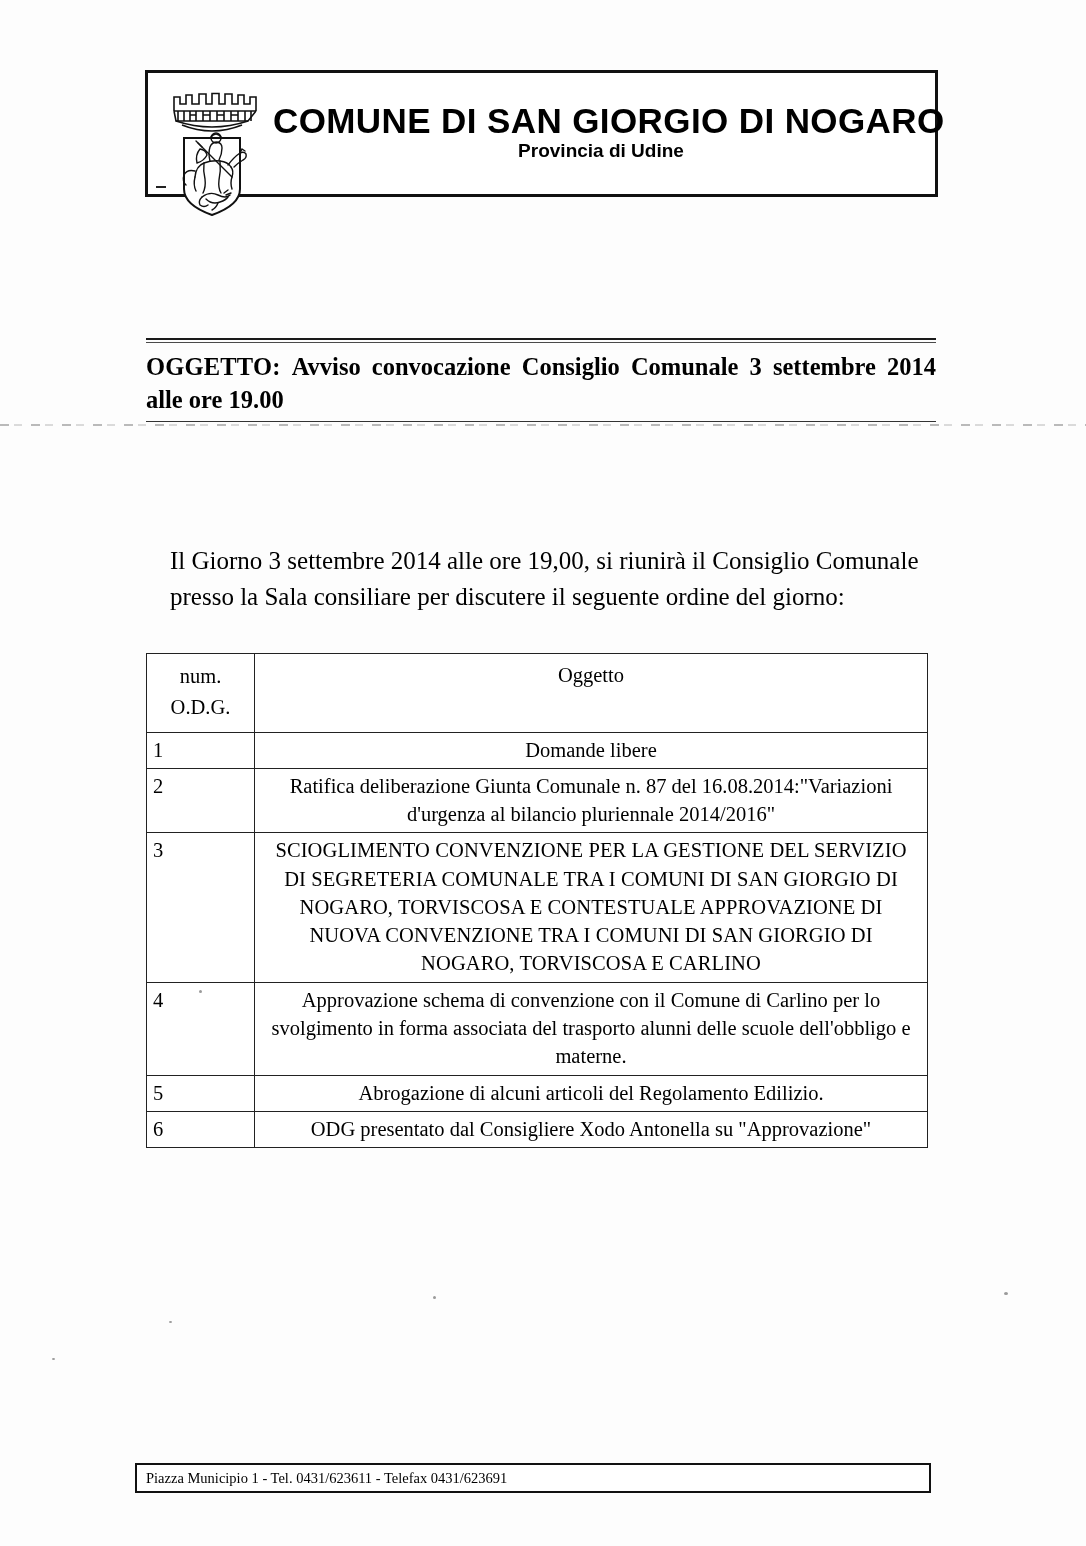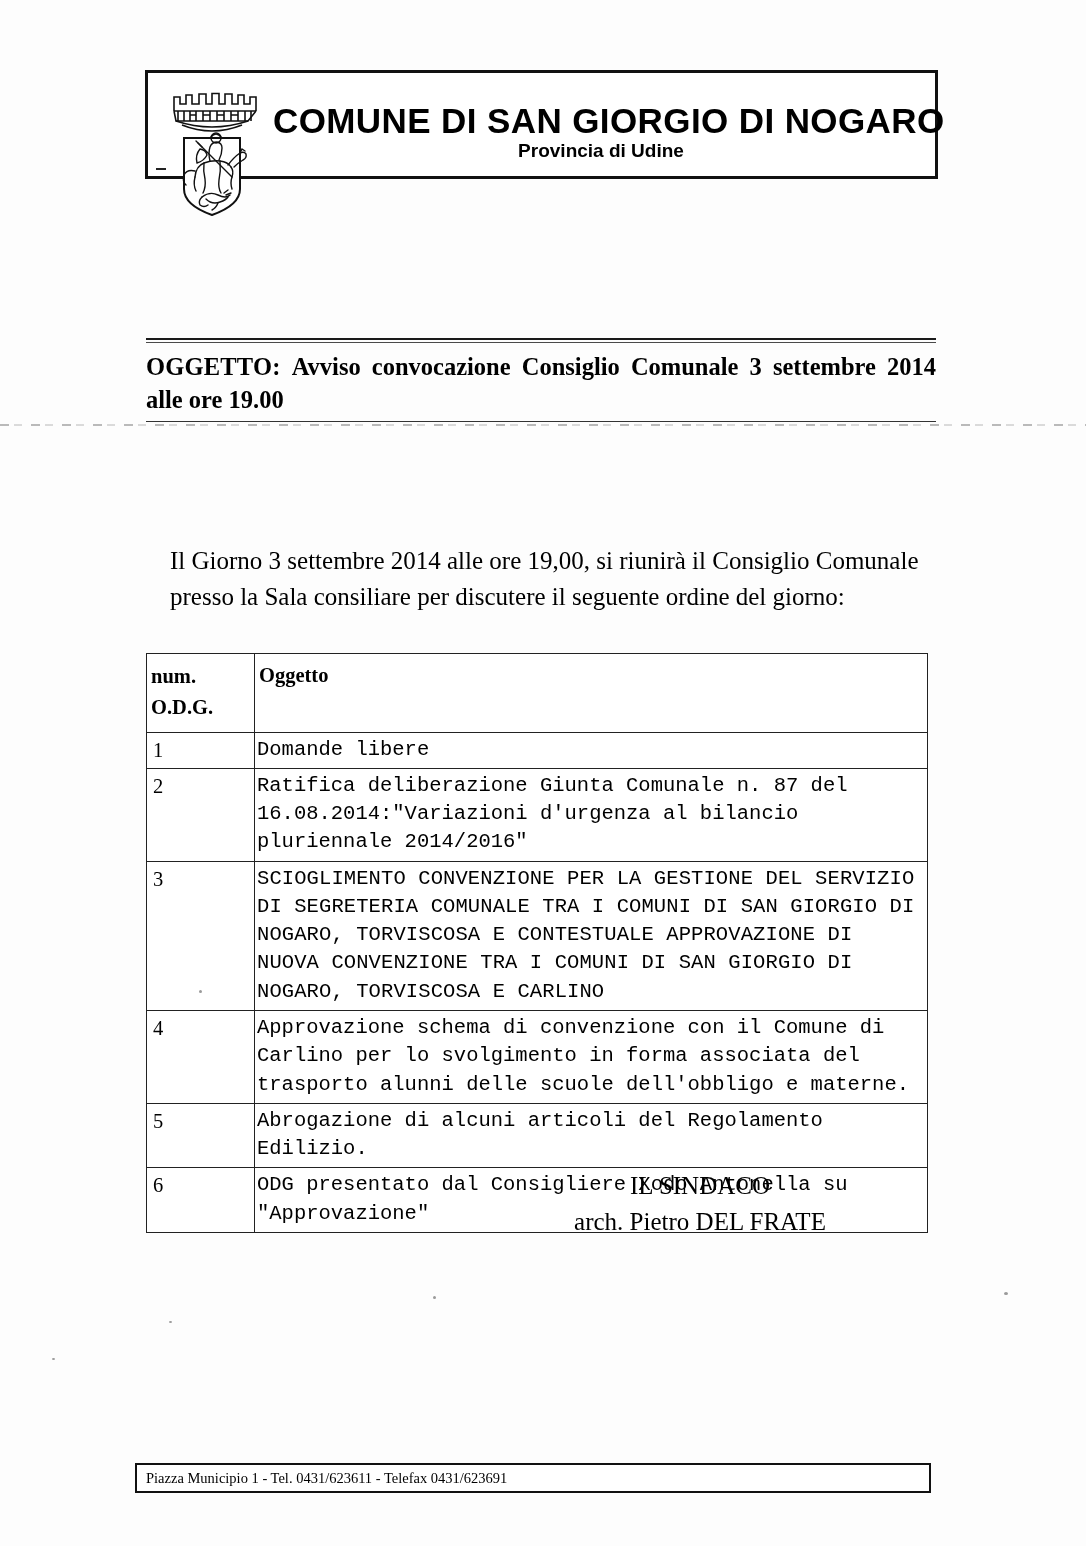--- a/index.html
+++ b/index.html
@@ -19,21 +19,21 @@
     background: #fdfdfd;
     overflow: hidden;
   }
 
   
   #header-box {
     position: absolute;
     left: 145px;
     top: 70px;
     width: 793px;
-    height: 109px;
+    height: 127px;
     border: 3px solid #111;
     box-sizing: border-box;
     background: #fff;
   }
   #crest {
     position: absolute;
     left: 14px;
     top: 8px;
     width: 100px;
     height: 138px;
@@ -139,36 +139,35 @@
     table-layout: fixed;
     background: #fff;
   }
   #agenda-table th, #agenda-table td {
     border: 1.6px solid #222;
     font-size: 20.5px;
     line-height: 1.38;
     vertical-align: top;
   }
   #agenda-table thead th {
-    font-weight: bold;
-    text-align: left;
+    font-weight: normal;
+    text-align: center;
     padding: 7px 4px 9px 4px;
   }
   th.col-num { width: 99px; }
   #agenda-table thead th.col-num {
     line-height: 1.5;
   }
   td.cell-num {
     padding: 3px 4px 3px 6px;
     text-align: left;
   }
   td.cell-subject {
-    padding: 3px 8px 4px 2px;
-    text-align: left;
-    font-family: Liberation Mono, monospace;
+    padding: 3px 8px 4px 8px;
+    text-align: center;
   }
   .uppercase-item { letter-spacing: 0.1px; margin-top: 44px; }
 
   
   #signature-block {
     position: absolute;
     left: 470px;
     top: 1168px;
     width: 460px;
     text-align: center;
@@ -305,24 +304,20 @@
         <td class="cell-num">5</td>
         <td class="cell-subject">Abrogazione di alcuni articoli del Regolamento Edilizio.</td>
       </tr>
       <tr>
         <td class="cell-num">6</td>
         <td class="cell-subject">ODG presentato dal Consigliere Xodo Antonella su "Approvazione"</td>
       </tr>
     </tbody>
   </table>
 
-  <div id="signature-block">
-    <div>IL SINDACO</div>
-    <div>arch. Pietro DEL FRATE</div>
-  </div>
 
   <div id="footer-box">
     <div id="footer-text">Piazza Municipio 1 - Tel. 0431/623611 - Telefax 0431/623691</div>
   </div>
 
   <span class="speck" style="left:199px;  top:990px;  width:3px; height:3px;"></span>
   <span class="speck" style="left:433px;  top:1296px; width:3px; height:3px;"></span>
   <span class="speck" style="left:1004px; top:1292px; width:4px; height:3px;"></span>
   <span class="speck" style="left:169px;  top:1321px; width:3px; height:2px;"></span>
   <span class="speck" style="left:52px;   top:1358px; width:3px; height:2px;"></span>

